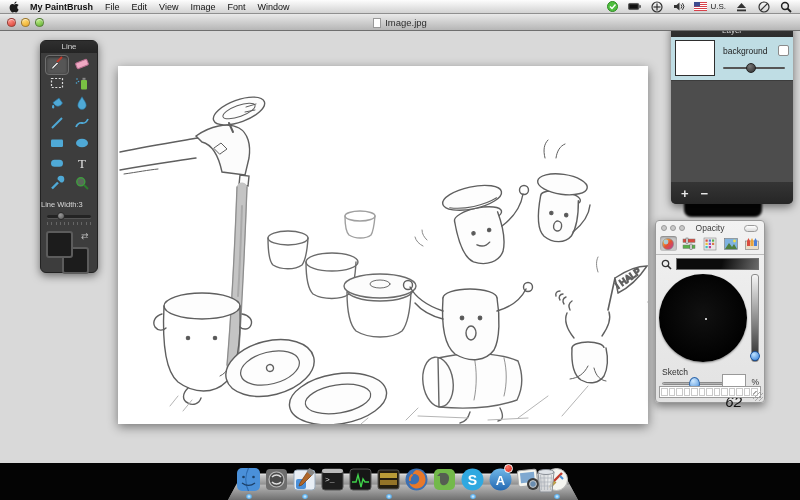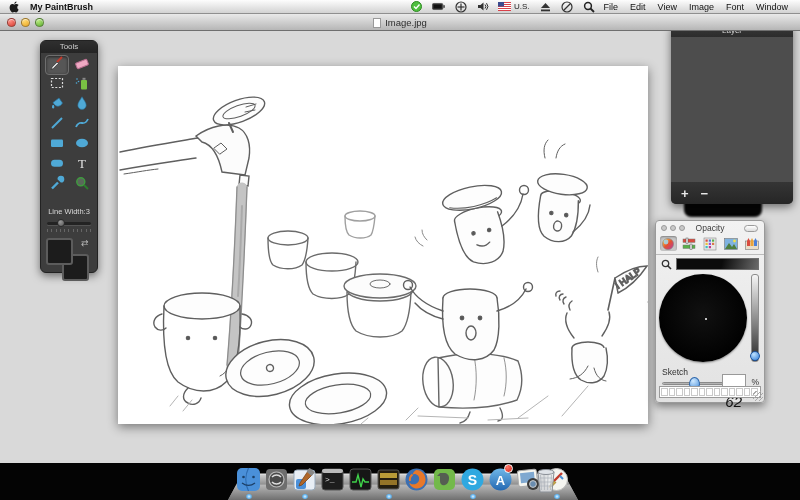--- a/index.html
+++ b/index.html
@@ -47,21 +47,21 @@
     background:#3d3d3d; border-radius:6px; box-shadow:0 3px 8px rgba(0,0,0,.5);
     z-index:20; border:1px solid #222; }
   #tools-title { height:12px; background:linear-gradient(#2f2f2f,#242424);
     border-radius:5px 5px 0 0; color:#cfcfcf; font-size:8px; text-align:center;
     line-height:12px; }
   #tools-grid { display:grid; grid-template-columns:1fr 1fr; padding:2px 3px 0 3px; }
   .tool { width:24px; height:20px; display:flex; align-items:center; justify-content:center;
     border-radius:4px; margin:0 auto; }
   .tool.selected { background:#565656; box-shadow:inset 0 1px 3px rgba(0,0,0,.6);
     border:1px solid #6e6e6e; }
-  #linewidth-label { color:#d8d8d8; font-size:7.5px; text-align:center; margin-top:12px; }
+  #linewidth-label { color:#d8d8d8; font-size:7.5px; margin-top:5px; }
   #lw-slider { position:relative; margin:3px 6px 0 6px; height:8px; }
   #lw-track { position:absolute; top:3px; left:0; right:0; height:3px; background:#232323;
     border-radius:2px; box-shadow:0 1px 0 rgba(255,255,255,.12); }
   #lw-knob { position:absolute; top:0; left:10px; width:8px; height:8px; border-radius:50%;
     background:radial-gradient(circle at 35% 30%, #9a9a9a,#555); border:1px solid #2a2a2a; }
   #lw-ticks { display:flex; justify-content:space-between; margin:2px 6px 0 6px; }
   #lw-ticks i { width:1px; height:3px; background:#666; }
   #swatch-area { position:relative; height:52px; margin-top:4px; }
   .cswatch { position:absolute; width:27px; height:27px; border:2px solid #5c5c5c;
     border-radius:3px; }
@@ -161,20 +161,21 @@
 
 <div id="screen">
 
   <div id="menubar">
     <span class="apple">
       <svg width="11" height="12" viewBox="0 0 11 12">
           <path d="M8.3,6.4c0-1.5,1.2-2.2,1.3-2.3C8.9,3.1,7.9,3,7.5,3 C6.6,2.9,5.8,3.5,5.4,3.5C4.9,3.5,4.2,3,3.5,3C2.5,3,1.6,3.6,1.1,4.4c-1,1.7-0.3,4.3,0.7,5.7c0.5,0.7,1,1.5,1.8,1.4 c0.7,0,1-0.5,1.8-0.5c0.8,0,1.1,0.5,1.8,0.4c0.8,0,1.2-0.7,1.7-1.4c0.5-0.8,0.7-1.5,0.8-1.6C9.6,8.5,8.3,8,8.3,6.4z M6.9,2.1 C7.3,1.6,7.5,1,7.5,0.4C6.9,0.4,6.3,0.8,5.9,1.2C5.6,1.6,5.3,2.3,5.4,2.9C6,2.9,6.6,2.5,6.9,2.1z" fill="#1a1a1a"></path>
         </svg>
     </span>
     <span id="appname">My PaintBrush</span>
+    <span id="menu-items"><span class="menu-item">File</span><span class="menu-item">Edit</span><span class="menu-item">View</span><span class="menu-item">Image</span><span class="menu-item">Font</span><span class="menu-item">Window</span></span>
     <span id="menu-right">
         <span class="status-ic">
           <svg width="13" height="12" viewBox="0 0 13 12">
             <circle cx="6.5" cy="5.5" r="5" fill="#4fbf3f" stroke="#2e8a22"></circle>
             <path d="M4,5.5 l2,2 l3.5,-4" stroke="#fff" stroke-width="1.4" fill="none"></path>
           </svg>
         </span>
         <span class="status-ic">
           <svg width="15" height="9" viewBox="0 0 15 9">
             <rect x="0.5" y="1" width="12" height="7" rx="1.5" fill="#2f2f2f" stroke="#555"></rect>
@@ -220,21 +221,20 @@
             <line x1="3" y1="9" x2="9" y2="3" stroke="#333" stroke-width="1.2"></line>
           </svg>
         </span>
         <span class="status-ic">
           <svg width="12" height="12" viewBox="0 0 12 12">
             <circle cx="5" cy="5" r="3.4" fill="none" stroke="#222" stroke-width="1.5"></circle>
             <line x1="7.5" y1="7.5" x2="11" y2="11" stroke="#222" stroke-width="1.8"></line>
           </svg>
         </span>
       </span>
-    <span id="menu-items"><span class="menu-item">File</span><span class="menu-item">Edit</span><span class="menu-item">View</span><span class="menu-item">Image</span><span class="menu-item">Font</span><span class="menu-item">Window</span></span>
   </div>
 
   <div id="titlebar">
     <span class="tl" id="tl-close"></span>
     <span class="tl" id="tl-min"></span>
     <span class="tl" id="tl-zoom"></span>
     <div id="win-title">
       <span id="doc-ic"></span><span>Image.jpg</span>
     </div>
   </div>
@@ -358,21 +358,21 @@
           <g stroke="#b5b5b5" stroke-width="1">
             <path d="M60,330 l-8,10 M74,334 l-9,11 M250,352 l-7,6 M300,350 l50,2 M370,354 l40,-2"></path>
             <path d="M430,330 l-30,22 M470,320 l-26,30 M300,342 l-12,12"></path>
           </g>
           <text x="500" y="223" font-size="9" fill="#5a5a5a" transform="rotate(-35 500 223)" font-family="Liberation Sans, sans-serif">I HALP</text>
         </g>
       </svg>
     </div>
 
     <div id="tools">
-      <div id="tools-title">Tools</div>
+      <div id="tools-title">Line</div>
       <div id="tools-grid">
           <div class="tool selected">
             <span><svg width="16" height="16" viewBox="0 0 16 16">
                 <line x1="13" y1="2" x2="8" y2="7" stroke="#c0392b" stroke-width="2"></line>
                 <path d="M8,7 L3,12 L2,14.5 L4.5,13.5 L9.5,8.5 Z" fill="#d8d8d8" stroke="#222" stroke-width=".6"></path>
               </svg></span>
           </div>
           <div class="tool">
             <span><svg width="16" height="16" viewBox="0 0 16 16">
                 <rect x="2" y="6" width="12" height="6" rx="1.2" fill="#efa9c3" stroke="#b96f90" transform="rotate(-22 8 9)"></rect>
@@ -467,20 +467,29 @@
       <div id="swatch-area">
         <div class="cswatch" id="swatch-fg" style="background: rgb(28, 28, 28);"></div>
         <div class="cswatch" id="swatch-bg" style="background: rgb(28, 28, 28);"></div>
         <div id="swap-ic">⇄</div>
       </div>
     </div>
   </div>
 
   <div id="layerpanel">
     <div id="layer-title">Layer</div>
+    <div class="layer-row" id="layer-row-1">
+      <div class="layer-thumb"></div>
+      <div class="layer-name">background</div>
+      <div class="layer-check"></div>
+      <div id="bg-op-slider">
+        <div id="bg-op-track"></div>
+        <div id="bg-op-knob" style="left: calc(45% - 5px);"></div>
+      </div>
+    </div>
     <div id="layer-bottom">
       <span id="layer-add">+</span>
       <span id="layer-remove">−</span>
     </div>
   </div>
   <div id="layer-shadow"></div>
 
   <div id="colorspanel">
     <div id="colors-titlebar">
       <span class="mini-tl" style="left:5px"></span>

